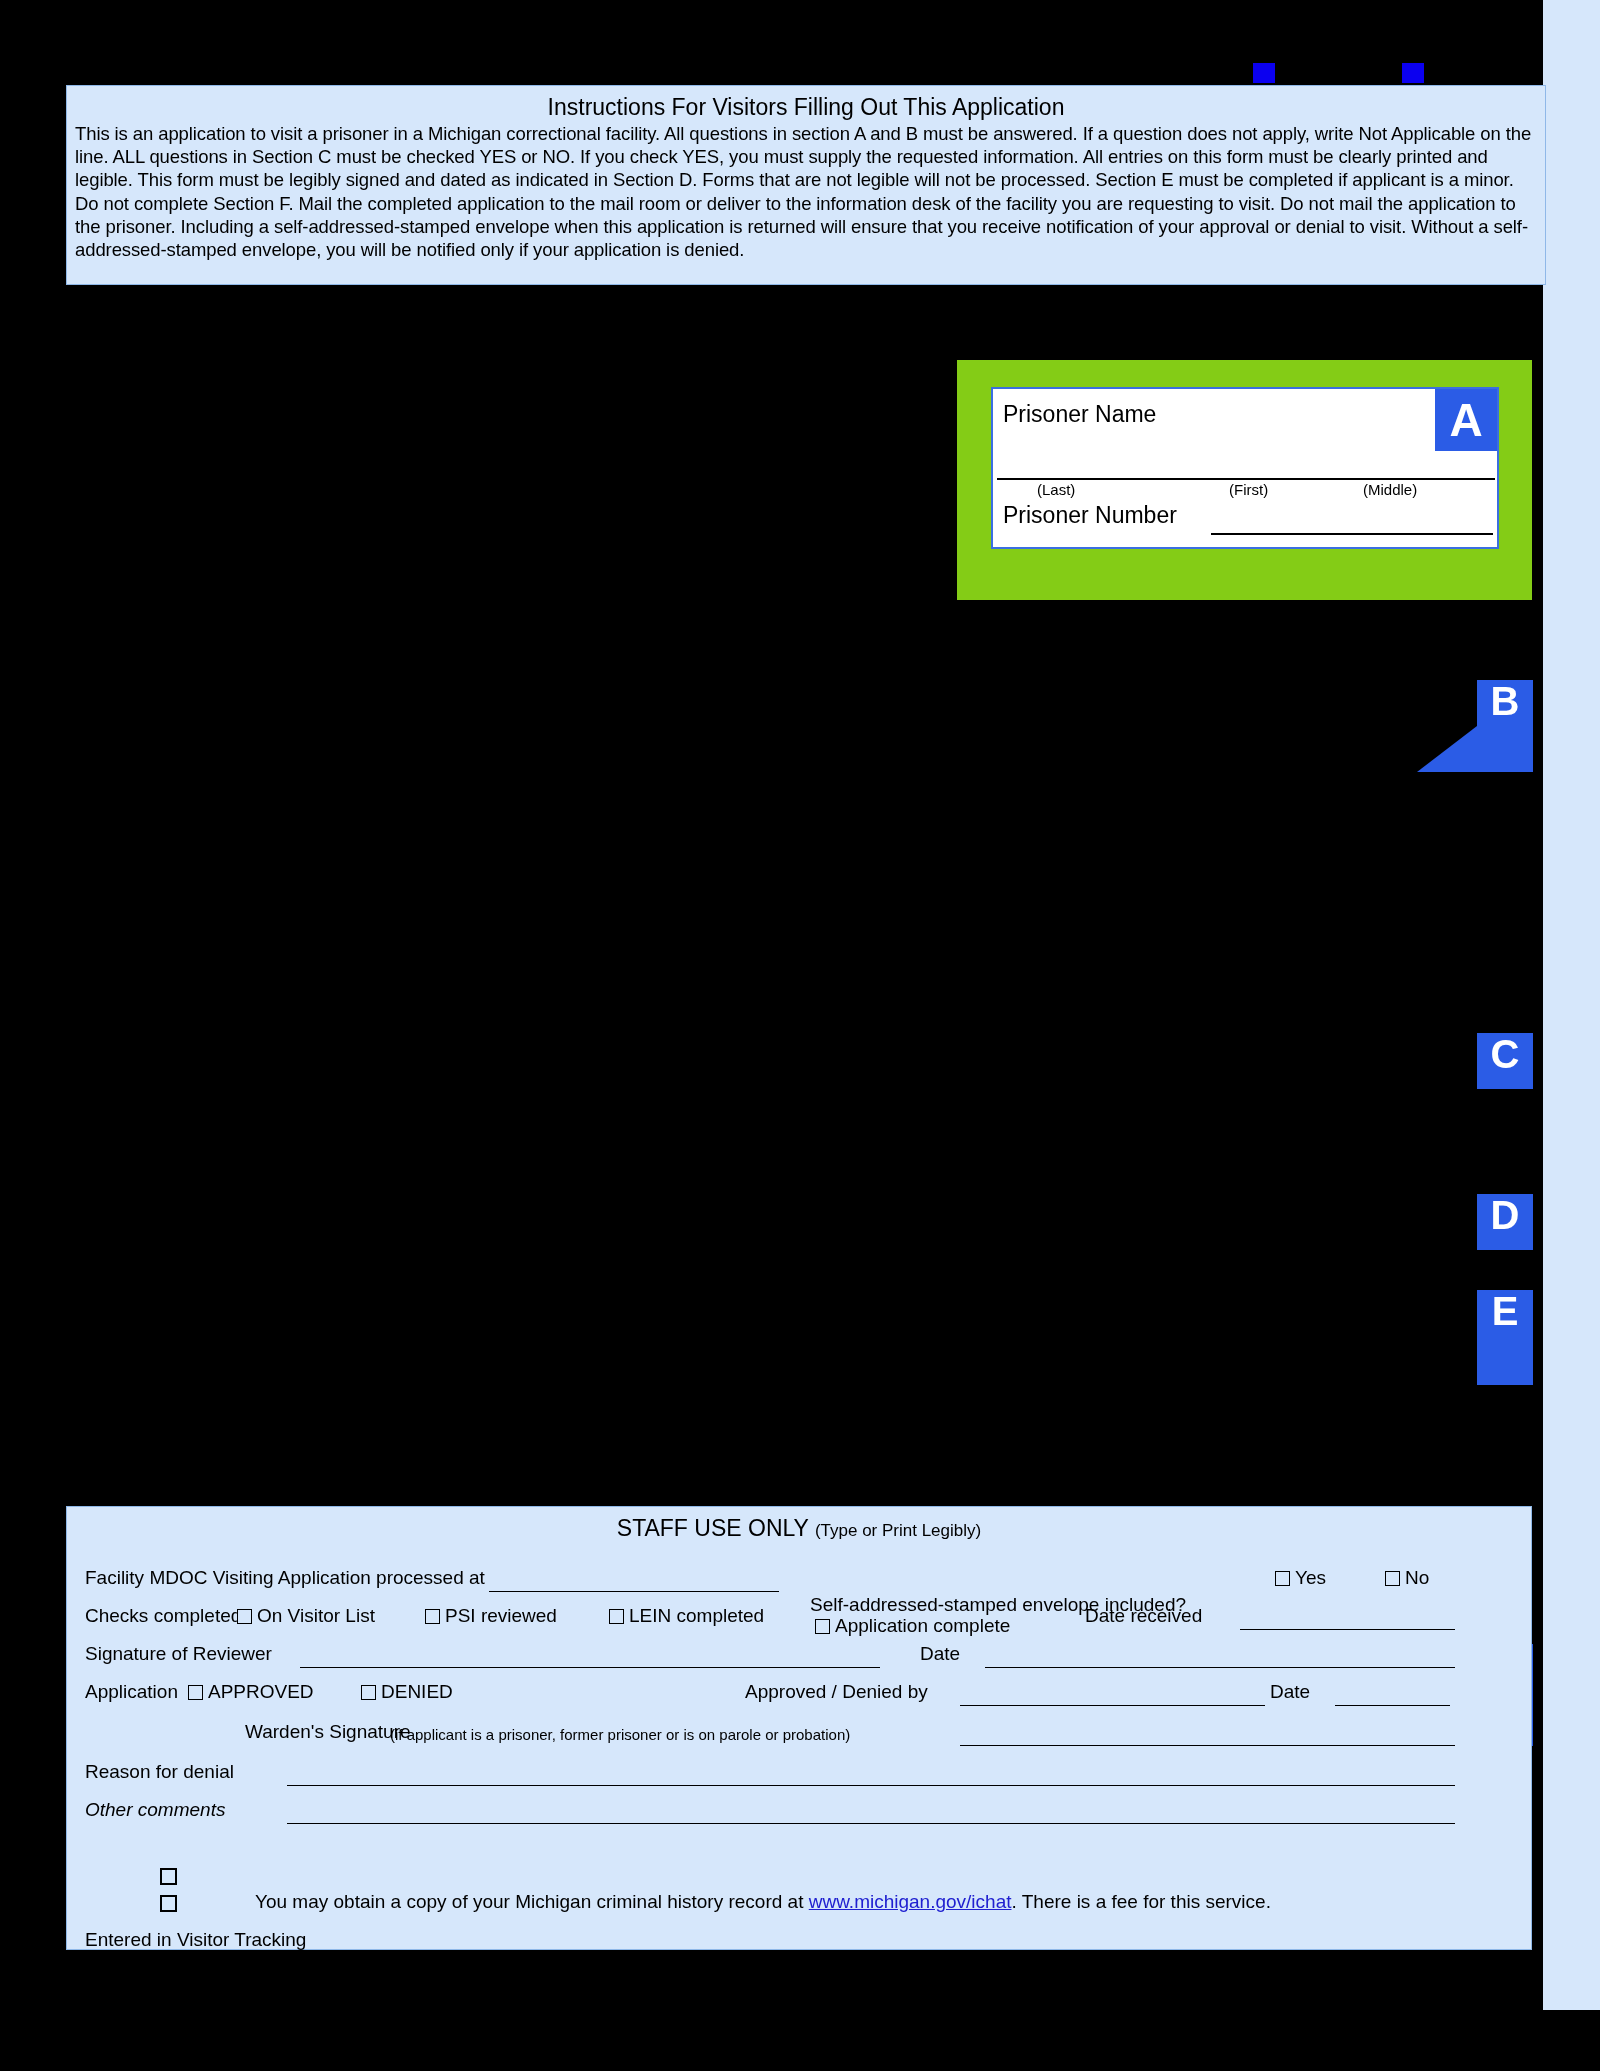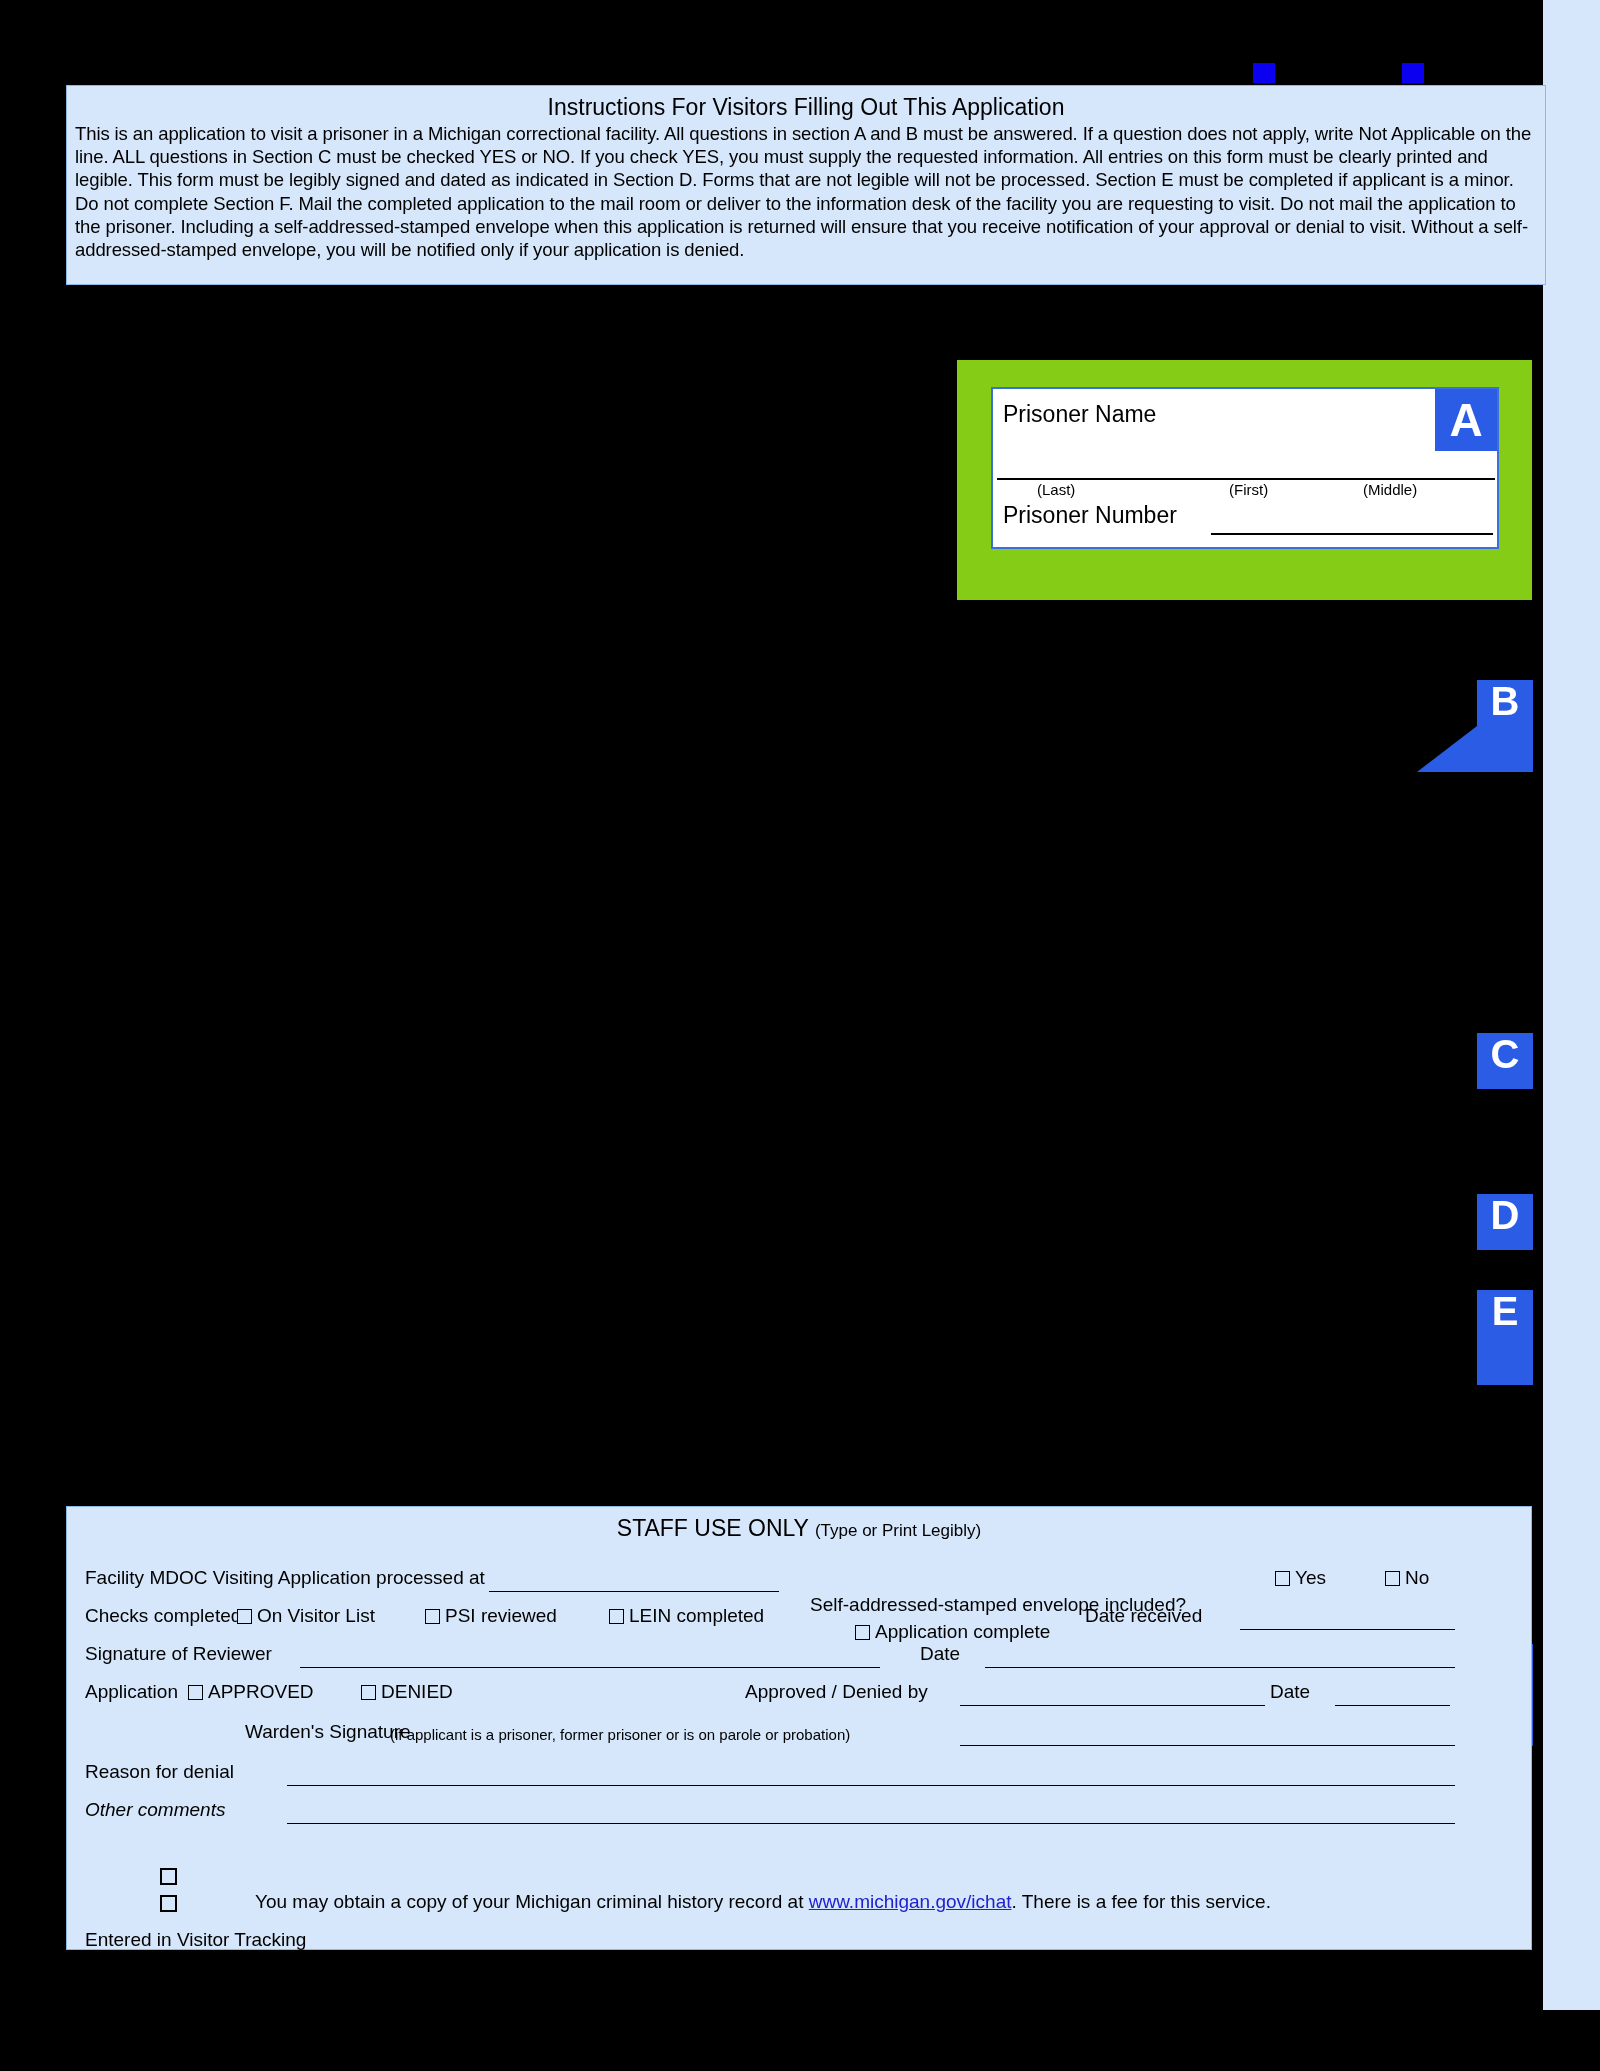--- a/index.html
+++ b/index.html
@@ -186,21 +186,21 @@
       <span class="rtxt" style="left:0;top:2px;">Checks completed</span>
       <span class="rtxt" style="left:152px;top:2px;">
         <span class="cbx"></span><span>On Visitor List</span>
       </span>
       <span class="rtxt" style="left:340px;top:2px;">
         <span class="cbx"></span><span>PSI reviewed</span>
       </span>
       <span class="rtxt" style="left:524px;top:2px;">
         <span class="cbx"></span><span>LEIN completed</span>
       </span>
-      <span class="rtxt" style="left:730px;top:18px;margin-left:40px;">
+      <span class="rtxt" style="left:730px;top:12px;">
         <span class="cbx"></span><span>Application complete</span>
       </span>
       <span class="rtxt" style="left:1000px;top:2px;">Date received</span>
       <span class="rule" style="left:1155px;top:26px;width:215px;"></span>
     </div>
 
     <div class="row" style="top:134px;">
       <span class="rtxt" style="left:0;top:2px;">Signature of Reviewer</span>
       <span class="rule" style="left:215px;top:26px;width:580px;"></span>
       <span class="rtxt" style="left:835px;top:2px;">Date</span>

